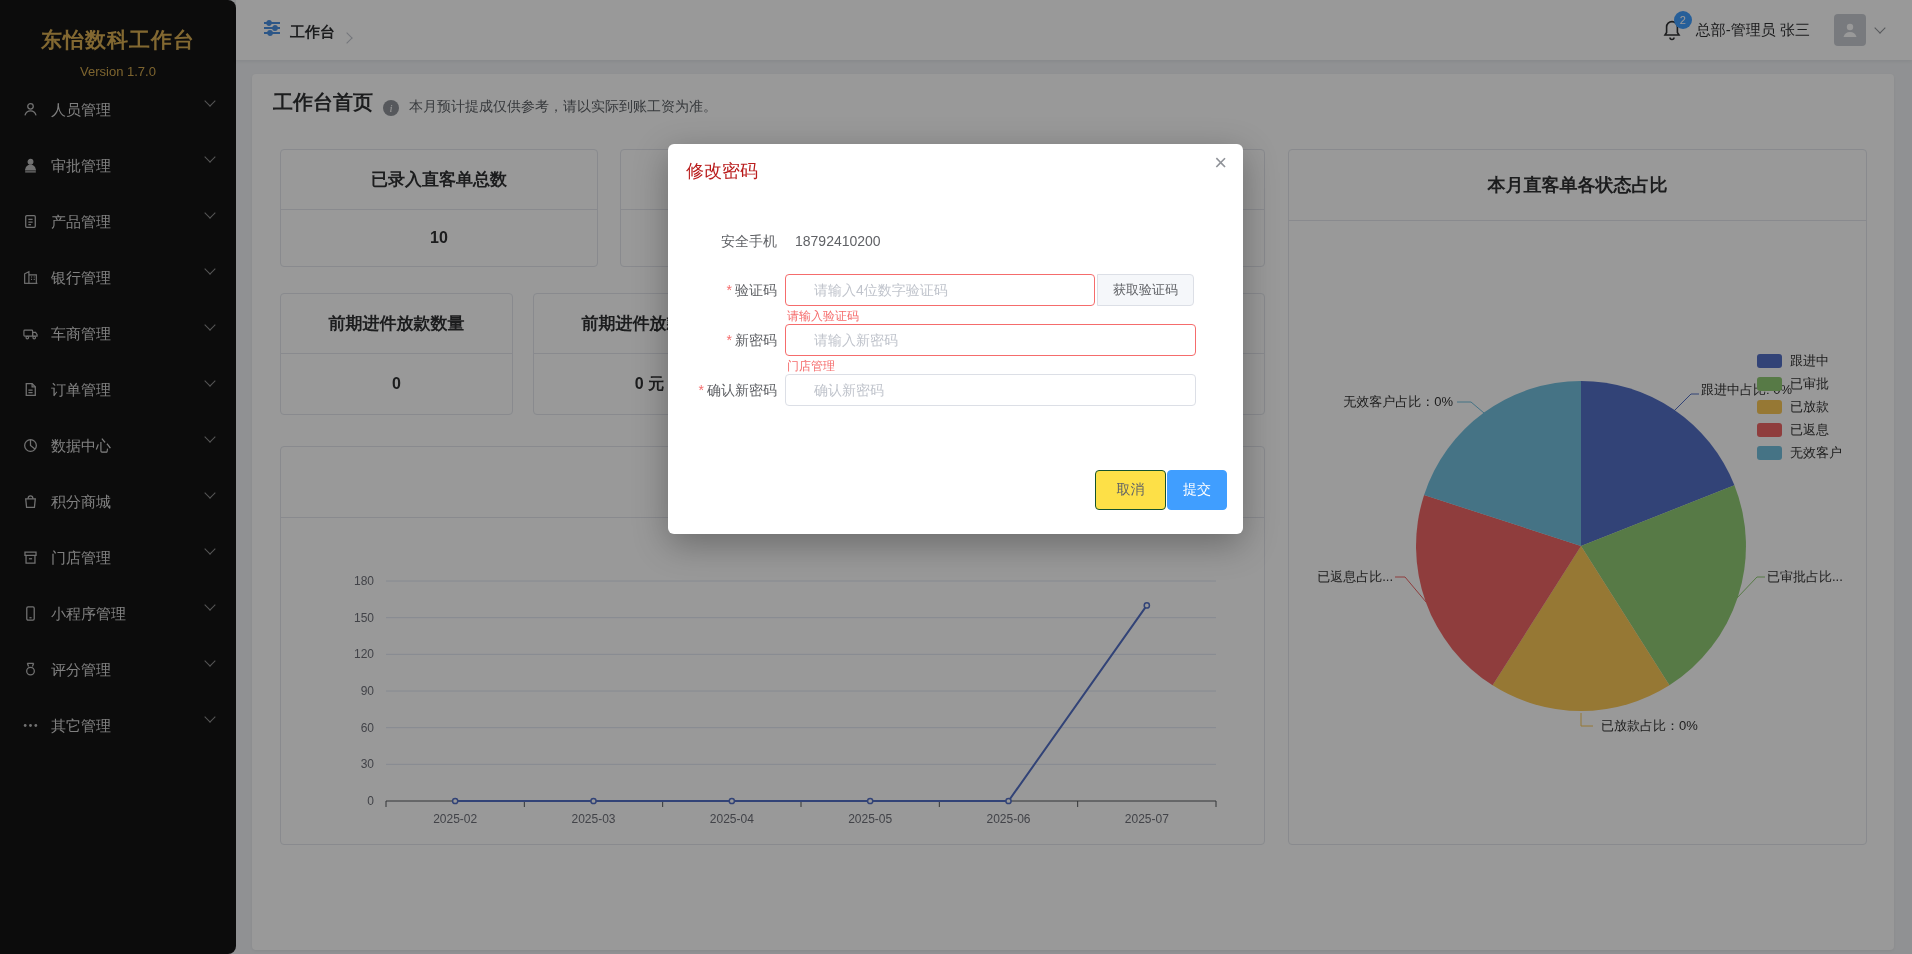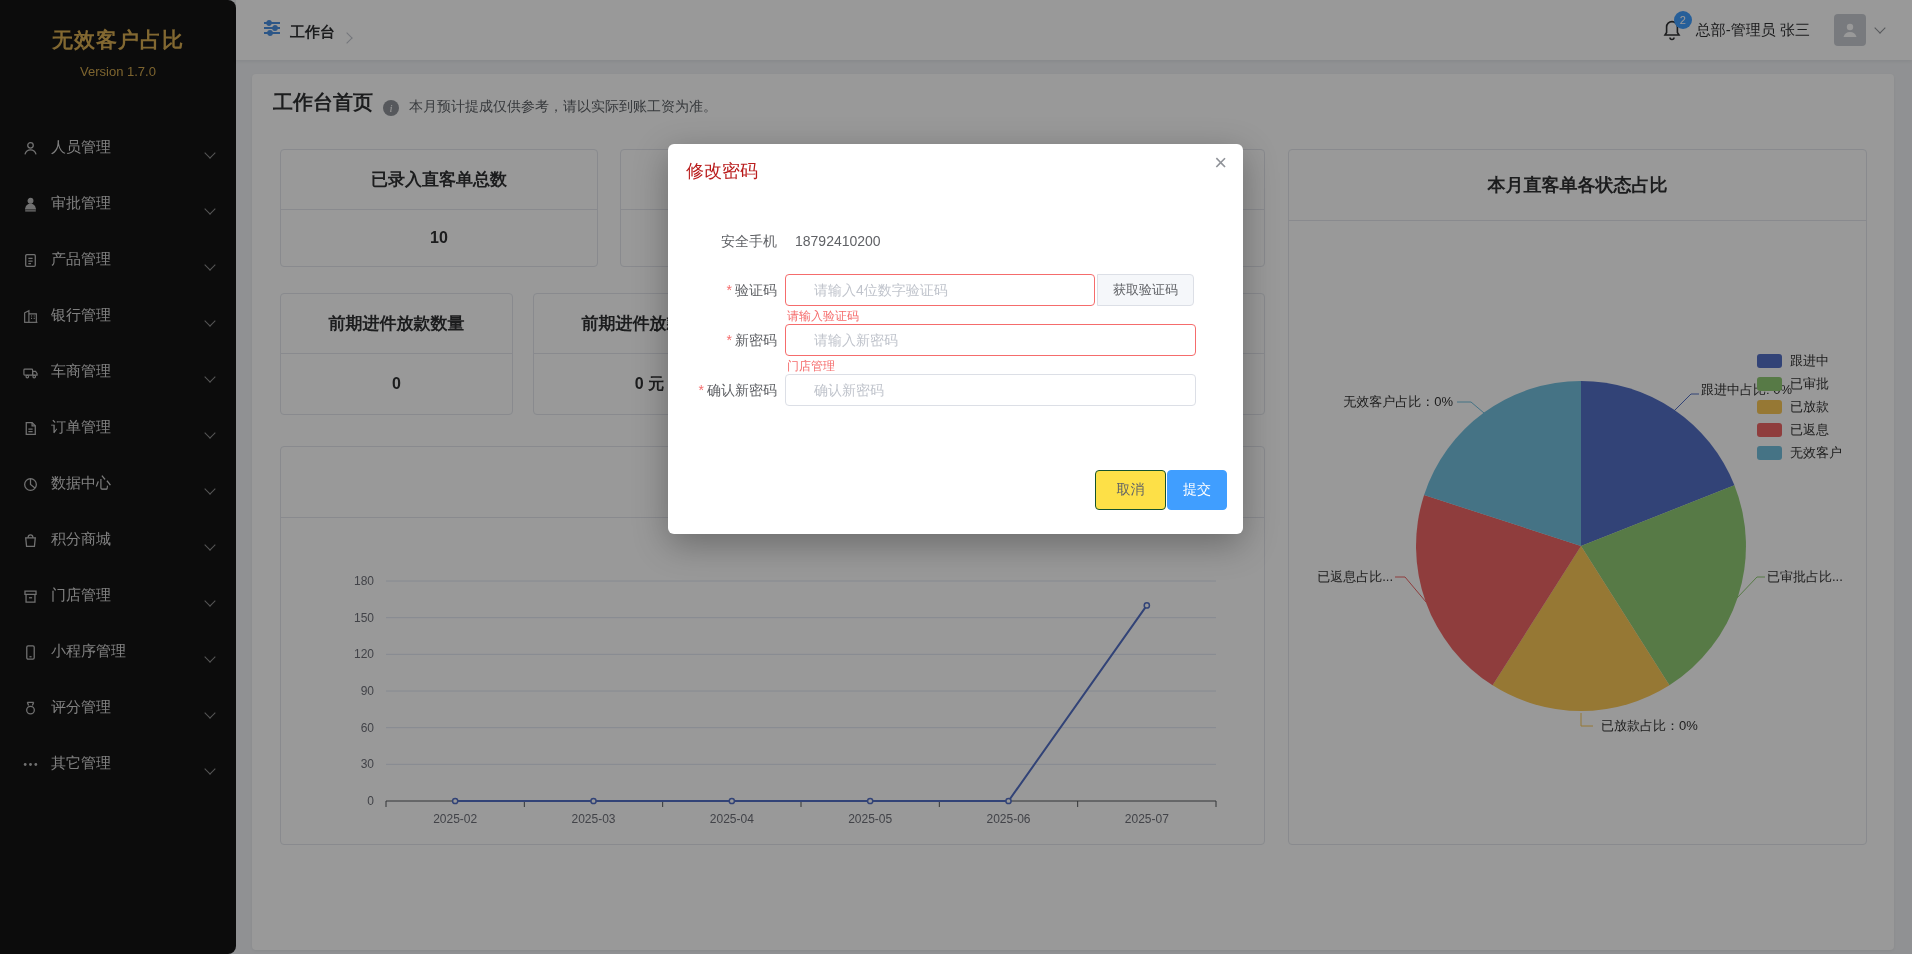--- a/index.html
+++ b/index.html
@@ -3,21 +3,21 @@
 <meta charset="utf-8">
 <style>
   html,body{margin:0;padding:0;background:#1b1b1b;}
   #app{position:relative;width:1912px;height:954px;overflow:hidden;
        font-family:"Liberation Sans","DejaVu Sans",sans-serif;background:#f0f2f5;}
   
   .sidebar{position:absolute;left:0;top:0;width:236px;height:954px;background:#141414;border-radius:0 8px 8px 0;}
   .side-title{margin-top:26px;text-align:center;font-size:21px;font-weight:bold;color:#d9ae53;letter-spacing:1px;}
   .side-version{margin-top:10px;text-align:center;font-size:13px;color:#cfa64e;}
   .menu{margin-top:22px;}
-  .menu-item{height:56px;display:flex;align-items:flex-end;padding:0 22px;color:#d6d6d6;font-size:15px;cursor:pointer;}
+  .menu-item{height:56px;display:flex;align-items:flex-start;padding:0 22px;color:#d6d6d6;font-size:15px;cursor:pointer;}
   .menu-item .mi-icon{width:17px;height:17px;margin-right:12px;color:#bdbdbd;flex:none;display:flex;align-items:center;justify-content:center;}
   .menu-item .mi-label{flex:1;}
   .chev{width:7px;height:7px;border-right:1.4px solid #8f8f8f;border-bottom:1.4px solid #8f8f8f;transform:rotate(45deg);margin-top:-4px;}
   .chev-right{width:7px;height:7px;border-right:1.4px solid #c0c4cc;border-bottom:1.4px solid #c0c4cc;transform:rotate(-45deg);}
   
   .topbar{position:absolute;left:236px;top:0;width:1676px;height:60px;background:#fff;box-shadow:0 1px 4px rgba(0,21,41,.08);display:flex;align-items:center;}
   .crumb{display:flex;align-items:flex-end;margin-left:26px;gap:8px;}
   .crumb-label{font-size:15px;font-weight:bold;color:#303133;}
   .top-right{margin-left:auto;display:flex;align-items:center;margin-right:28px;gap:10px;}
   .bell-wrap{position:relative;width:26px;height:26px;}
@@ -67,21 +67,21 @@
   .btn{position:absolute;top:326px;height:40px;box-sizing:border-box;border-radius:4px;font-size:14px;cursor:pointer;font-family:inherit;}
   .btn-cancel{left:427px;width:71px;background:#fde047;border:1px solid #14532d;color:#606266;}
   .btn-submit{left:499px;width:60px;background:#409eff;border:1px solid #409eff;color:#fff;}
 </style>
 </head>
 <body>
 
 <div id="app">
 
   <div class="sidebar">
-    <div class="side-title">无效客户占比</div>
+    <div class="side-title">东怡数科工作台</div>
     <div class="side-version">Version 1.7.0</div>
     <div class="menu">
 
       <div class="menu-item">
         <span class="mi-icon">
             <svg width="17" height="17" viewBox="0 0 16 16" fill="none" stroke="currentColor" stroke-width="1.2">
               <circle cx="8" cy="5" r="2.6"></circle>
               <path d="M2.8 13.5c.8-3 2.8-4.3 5.2-4.3s4.4 1.3 5.2 4.3"></path>
             </svg>
           </span>

